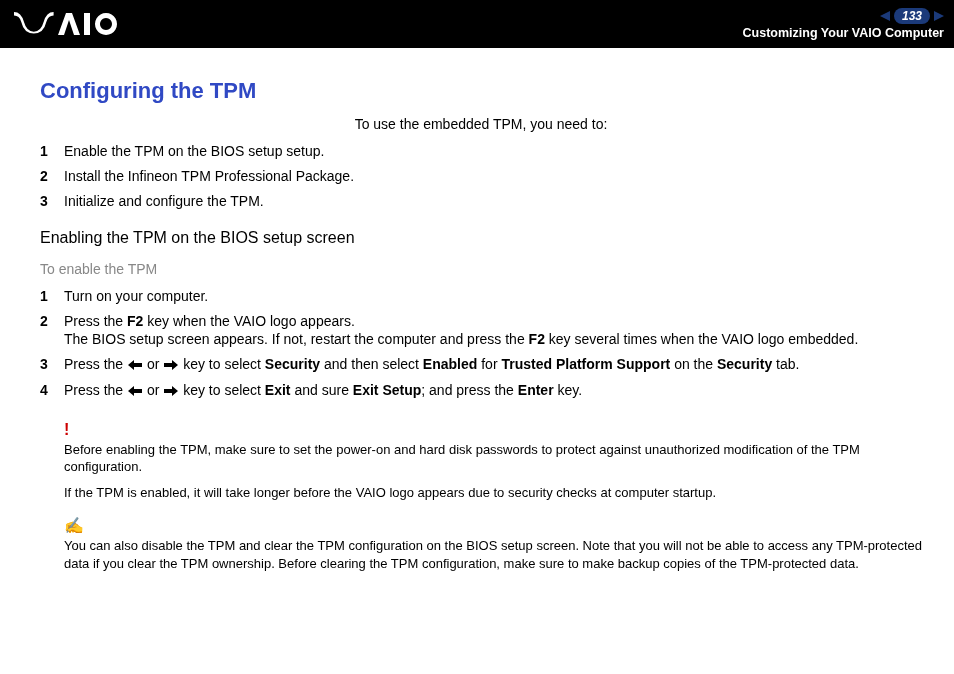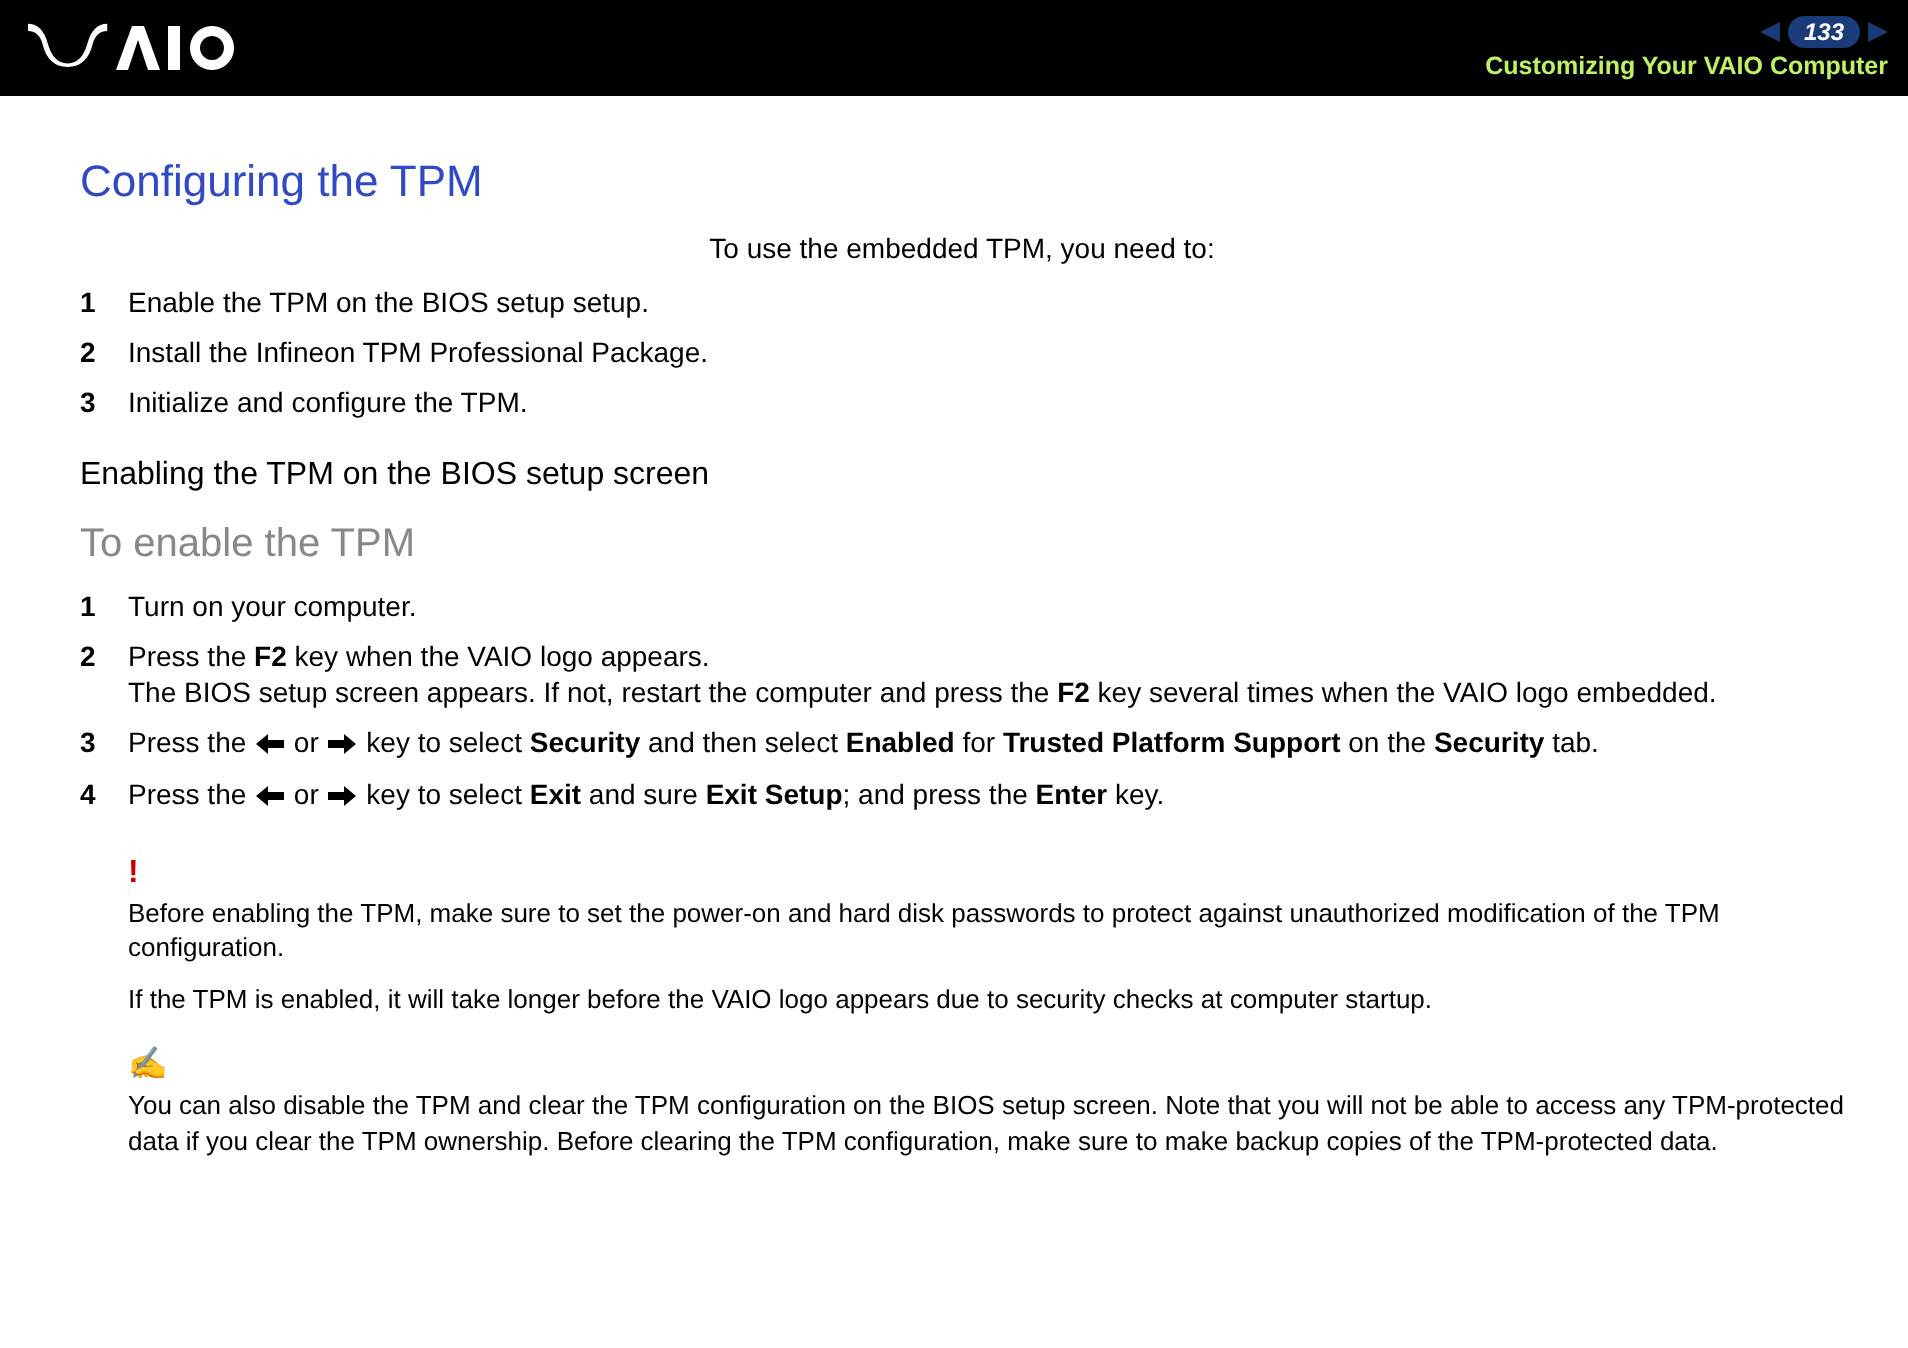--- a/index.html
+++ b/index.html
@@ -49,29 +49,29 @@
     border-radius: 9px;
     display: flex;
     align-items: center;
     height: 16px;
   }
   .nav-tri-left, .nav-tri-right { cursor: pointer; }
   .nav-tri-left svg, .nav-tri-right svg { display: block; }
   .breadcrumb {
     font-weight: bold;
     font-size: 12.5px;
-    color: #bef264;
+    color: #ffffff;
   }
   .content {
     padding: 30px 32px 20px 40px;
   }
   .h-title {
     color: #3049c4;
     font-size: 22px;
-    font-weight: normal;
+    font-weight: bold;
     margin-bottom: 12px;
   }
   .intro {
     margin-bottom: 10px;
     text-align: center;
   }
   .olist { list-style: none; margin-bottom: 18px; }
   .olist li {
     display: flex;
     align-items: flex-start;
@@ -82,21 +82,21 @@
     font-weight: bold;
     min-width: 24px;
   }
   .h-sub {
     font-size: 16px;
     font-weight: normal;
     margin-bottom: 14px;
   }
   .h-subsub {
     color: #888;
-    font-size: 20px;
+    font-size: 14px;
     font-weight: normal;
     margin-bottom: 10px;
   }
   .inline-arrow {
     display: inline-block;
     vertical-align: -1px;
     margin: 0 1px;
   }
   .bold { font-weight: bold; }
   .warn-block, .note-block {

